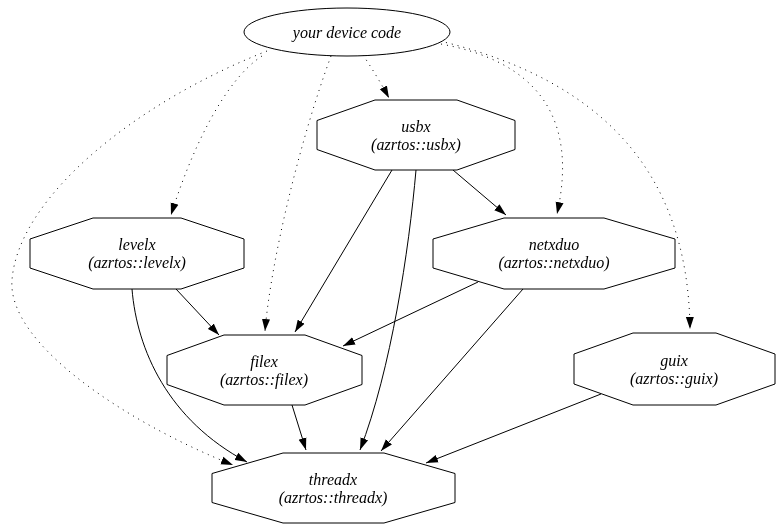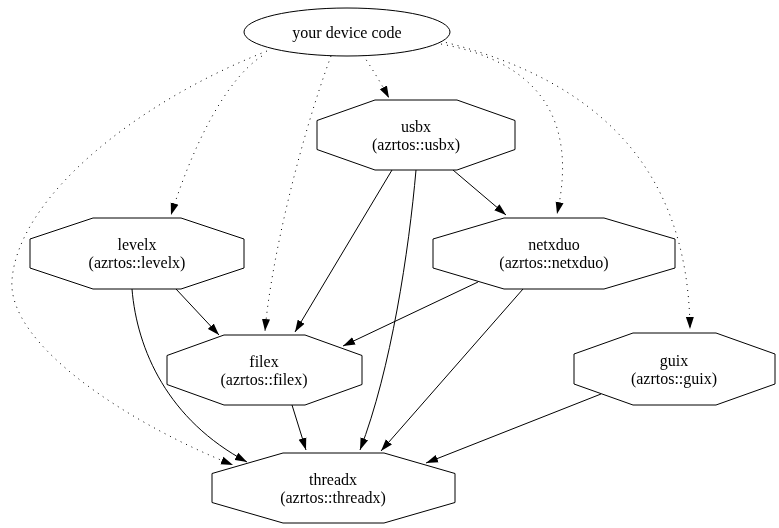--- a/index.html
+++ b/index.html
@@ -2,20 +2,21 @@
 <html><head>
 <meta charset="utf-8">
 <style>
   html, body { margin: 0; padding: 0; background: #ffffff; }
   .canvas {
     position: relative;
     width: 779px;
     height: 528px;
     background: #ffffff;
     font-family: "Liberation Serif", "DejaVu Serif", serif;
+    font-style: italic;
   }
   svg { display: block; }
   .node-shape { fill: #ffffff; stroke: #000000; stroke-width: 1; }
   .edge { fill: none; stroke: #000000; stroke-width: 1; }
   .edge.dotted { stroke-dasharray: 1,5; }
   .node-label {
     fill: #000000;
     font-size: 16px;
     text-anchor: middle;
     font-family: "Liberation Serif", "DejaVu Serif", serif;

